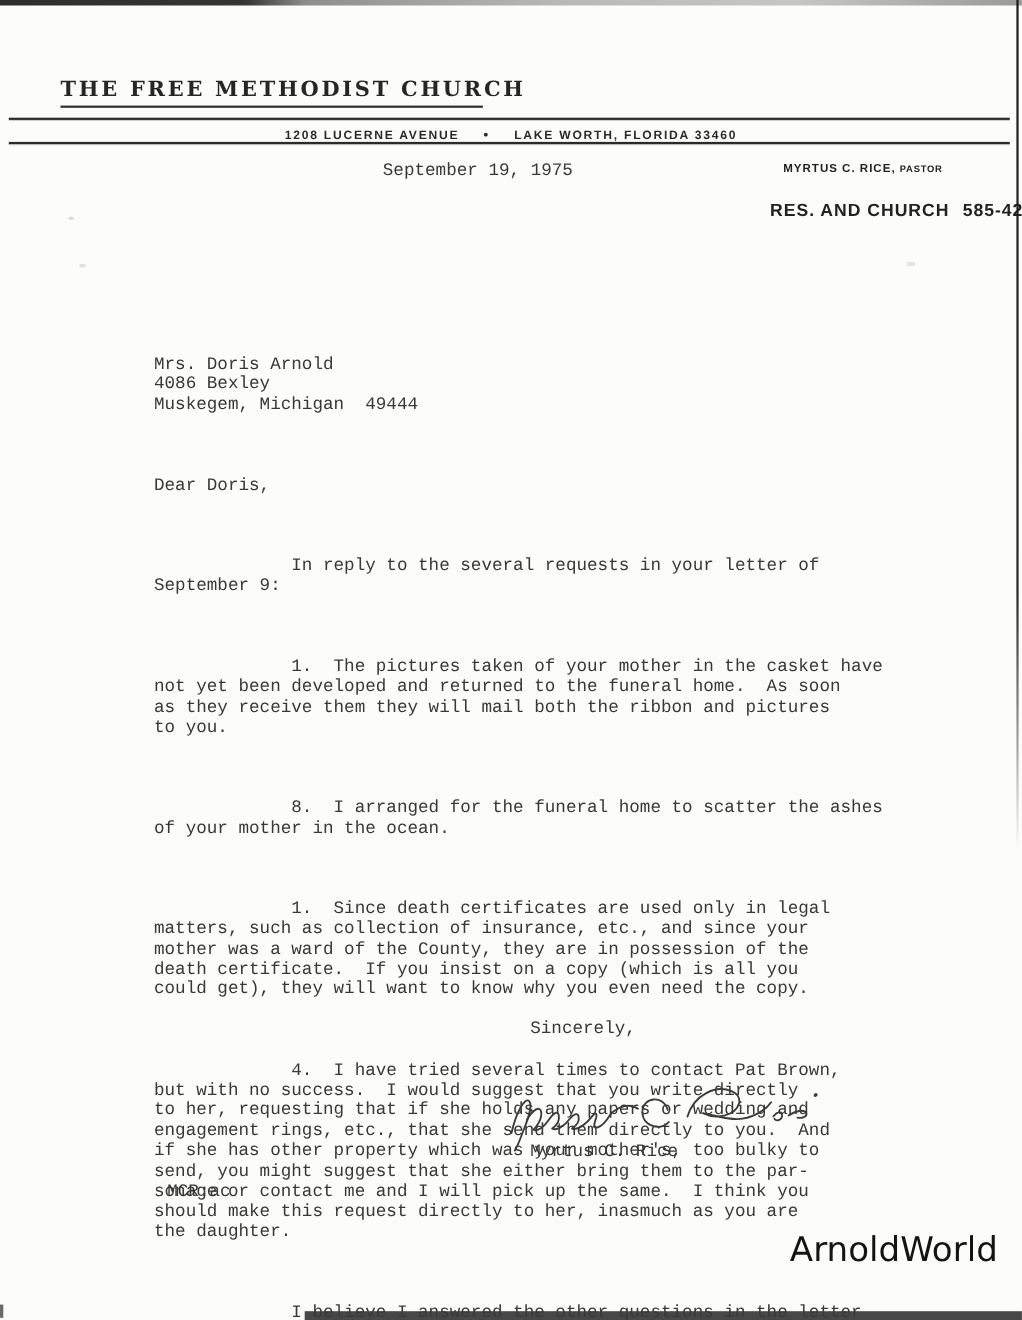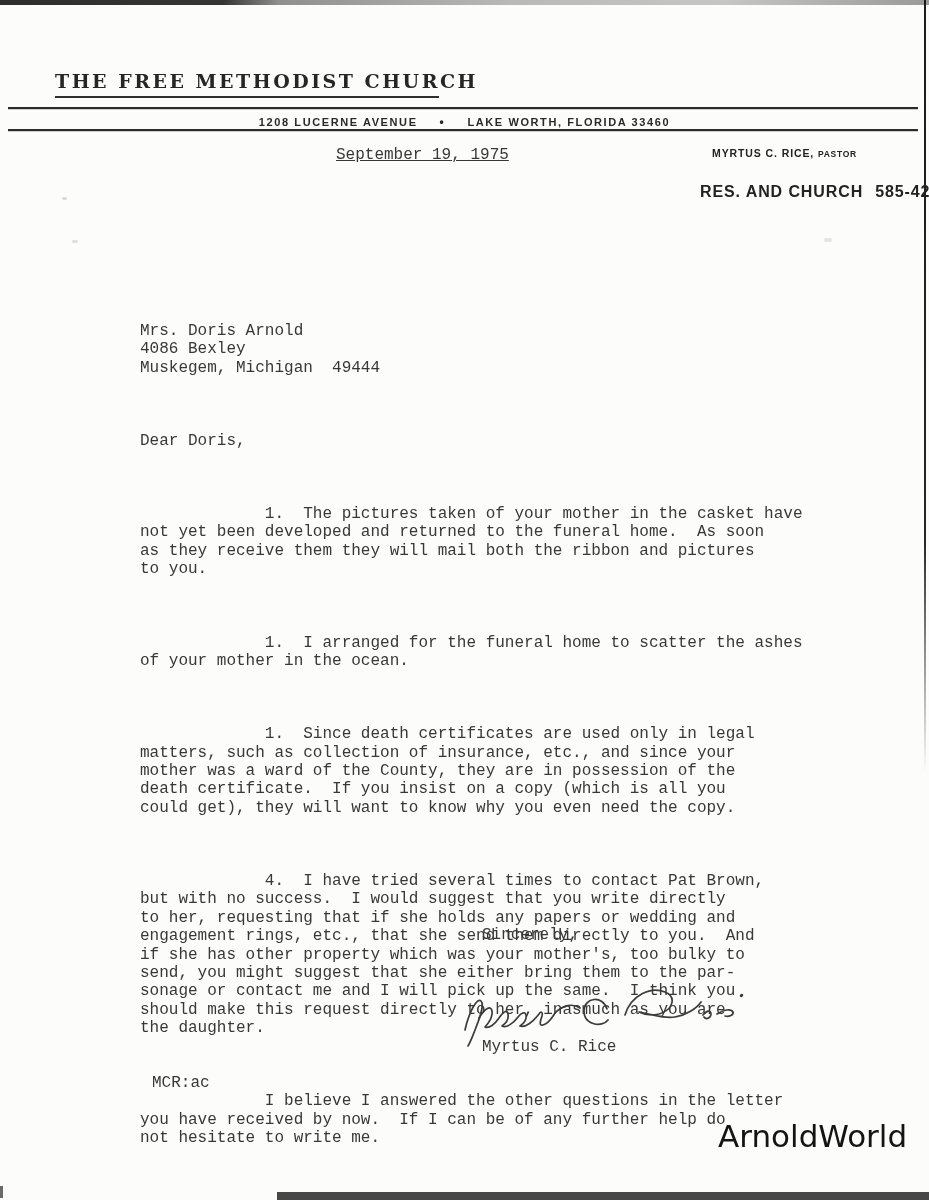--- a/index.html
+++ b/index.html
@@ -29,21 +29,21 @@
     font-family:"DejaVu Serif", serif; font-weight:700; font-size:19px;
     letter-spacing:2.5px; color:#262626; white-space:nowrap; }
   .org-underline { position:absolute; left:55px; top:96px; width:384px; height:2px; background:#2f2f2f; }
   .rule { position:absolute; left:8px; width:910px; height:2px; background:#2b2b2b; box-shadow:0 1px 0 rgba(0,0,0,0.18); }
   .rule-top { top:107px; }
   .rule-bottom { top:129px; }
   .addr-line { position:absolute; left:0; top:115px; width:929px; text-align:center;
     font-size:11px; font-weight:bold; letter-spacing:1.6px; color:#2a2a2a; white-space:nowrap; }
   .addr-line .sep { display:inline-block; margin:0 22px; font-size:12px; position:relative; top:0px; }
 
-  .date { position:absolute; left:336px; top:146px;text-decoration:underline; }
+  .date { position:absolute; left:348px; top:146px; }
   .mono { font-family:"Liberation Mono", monospace; color:#383838; font-size:16px; }
 
   .pastor-block { position:absolute; left:700px; top:147px; color:#222; white-space:nowrap; }
   .pastor-line1 { font-size:10.5px; font-weight:bold; letter-spacing:0.9px;padding-left:12px; }
   .pastor-title { font-size:8.5px; letter-spacing:0.7px; }
   .pastor-line2 { margin-top:24px; font-size:16px; font-weight:bold; letter-spacing:0.9px; }
   .phone-number { margin-left:12px; }
 
   
   .body-text { position:absolute; left:140px; top:285px; line-height:18.4px; white-space:pre; }
@@ -91,25 +91,27 @@
     <div class="pastor-line2">
       <span>RES. AND CHURCH</span><span class="phone-number">585-4200</span>
     </div>
   </div>
 
   <div class="body-text mono">
     <div class="block">Mrs. Doris Arnold
 4086 Bexley
 Muskegem, Michigan  49444</div>
     <div class="block">Dear Doris,</div>
+    <div class="para">             In reply to the several requests in your letter of
+September 9:</div>
     <div class="para">             1.  The pictures taken of your mother in the casket have
 not yet been developed and returned to the funeral home.  As soon
 as they receive them they will mail both the ribbon and pictures
 to you.</div>
-    <div class="para">             1.  I arranged for the funeral home to scatter the ashes
+    <div class="para">             8.  I arranged for the funeral home to scatter the ashes
 of your mother in the ocean.</div>
     <div class="para">             1.  Since death certificates are used only in legal
 matters, such as collection of insurance, etc., and since your
 mother was a ward of the County, they are in possession of the
 death certificate.  If you insist on a copy (which is all you
 could get), they will want to know why you even need the copy.</div>
     <div class="para">             4.  I have tried several times to contact Pat Brown,
 but with no success.  I would suggest that you write directly
 to her, requesting that if she holds any papers or wedding and
 engagement rings, etc., that she send them directly to you.  And

